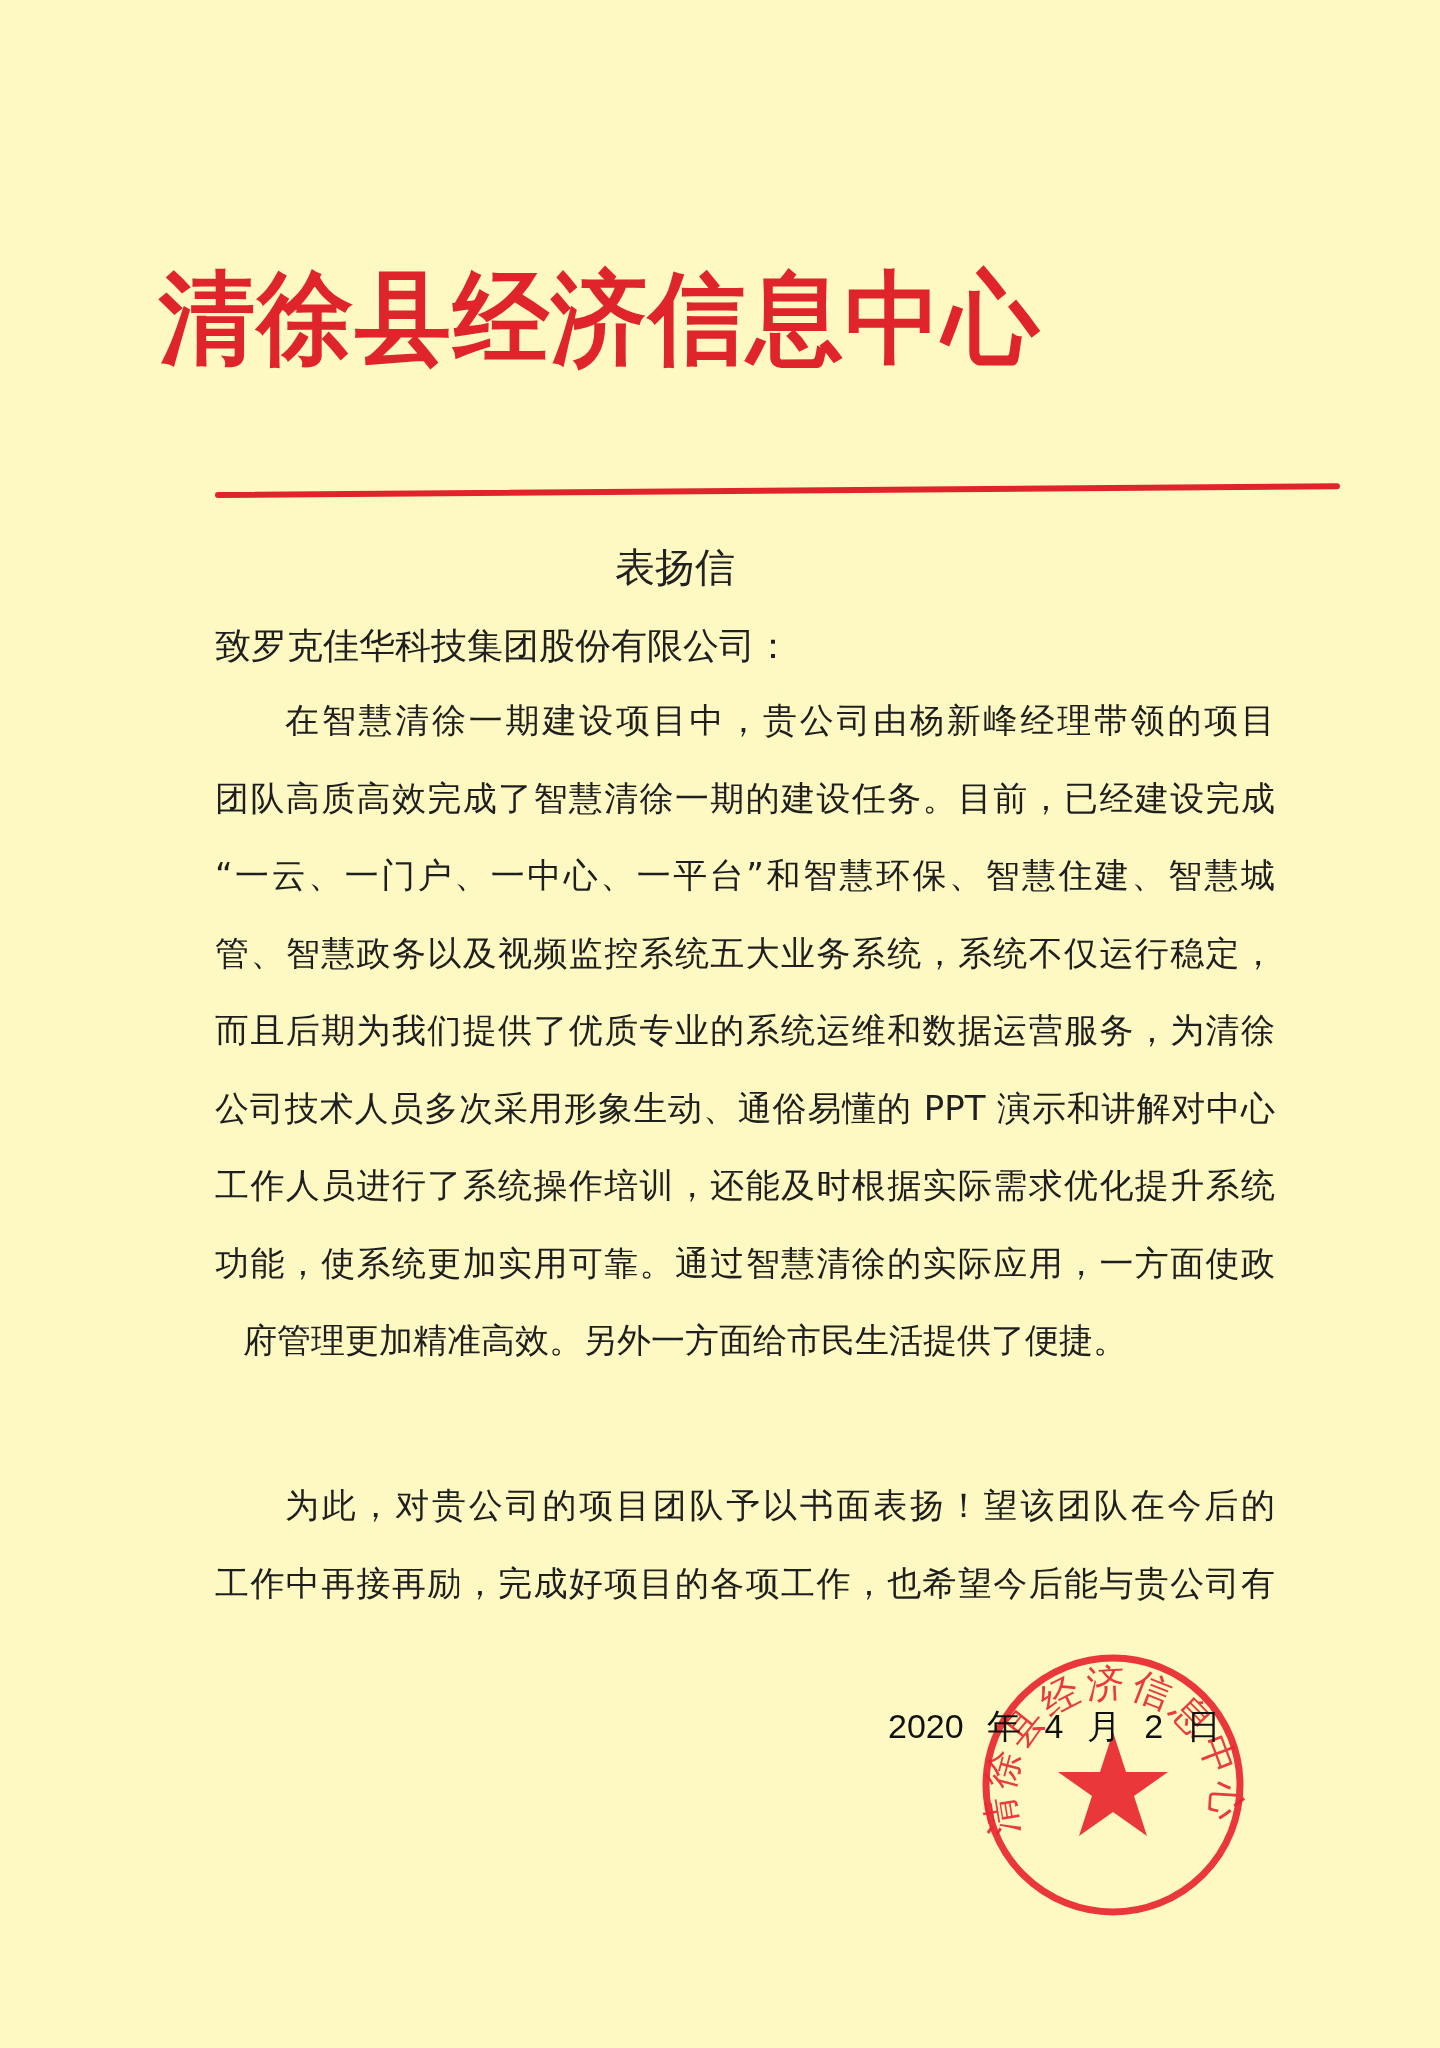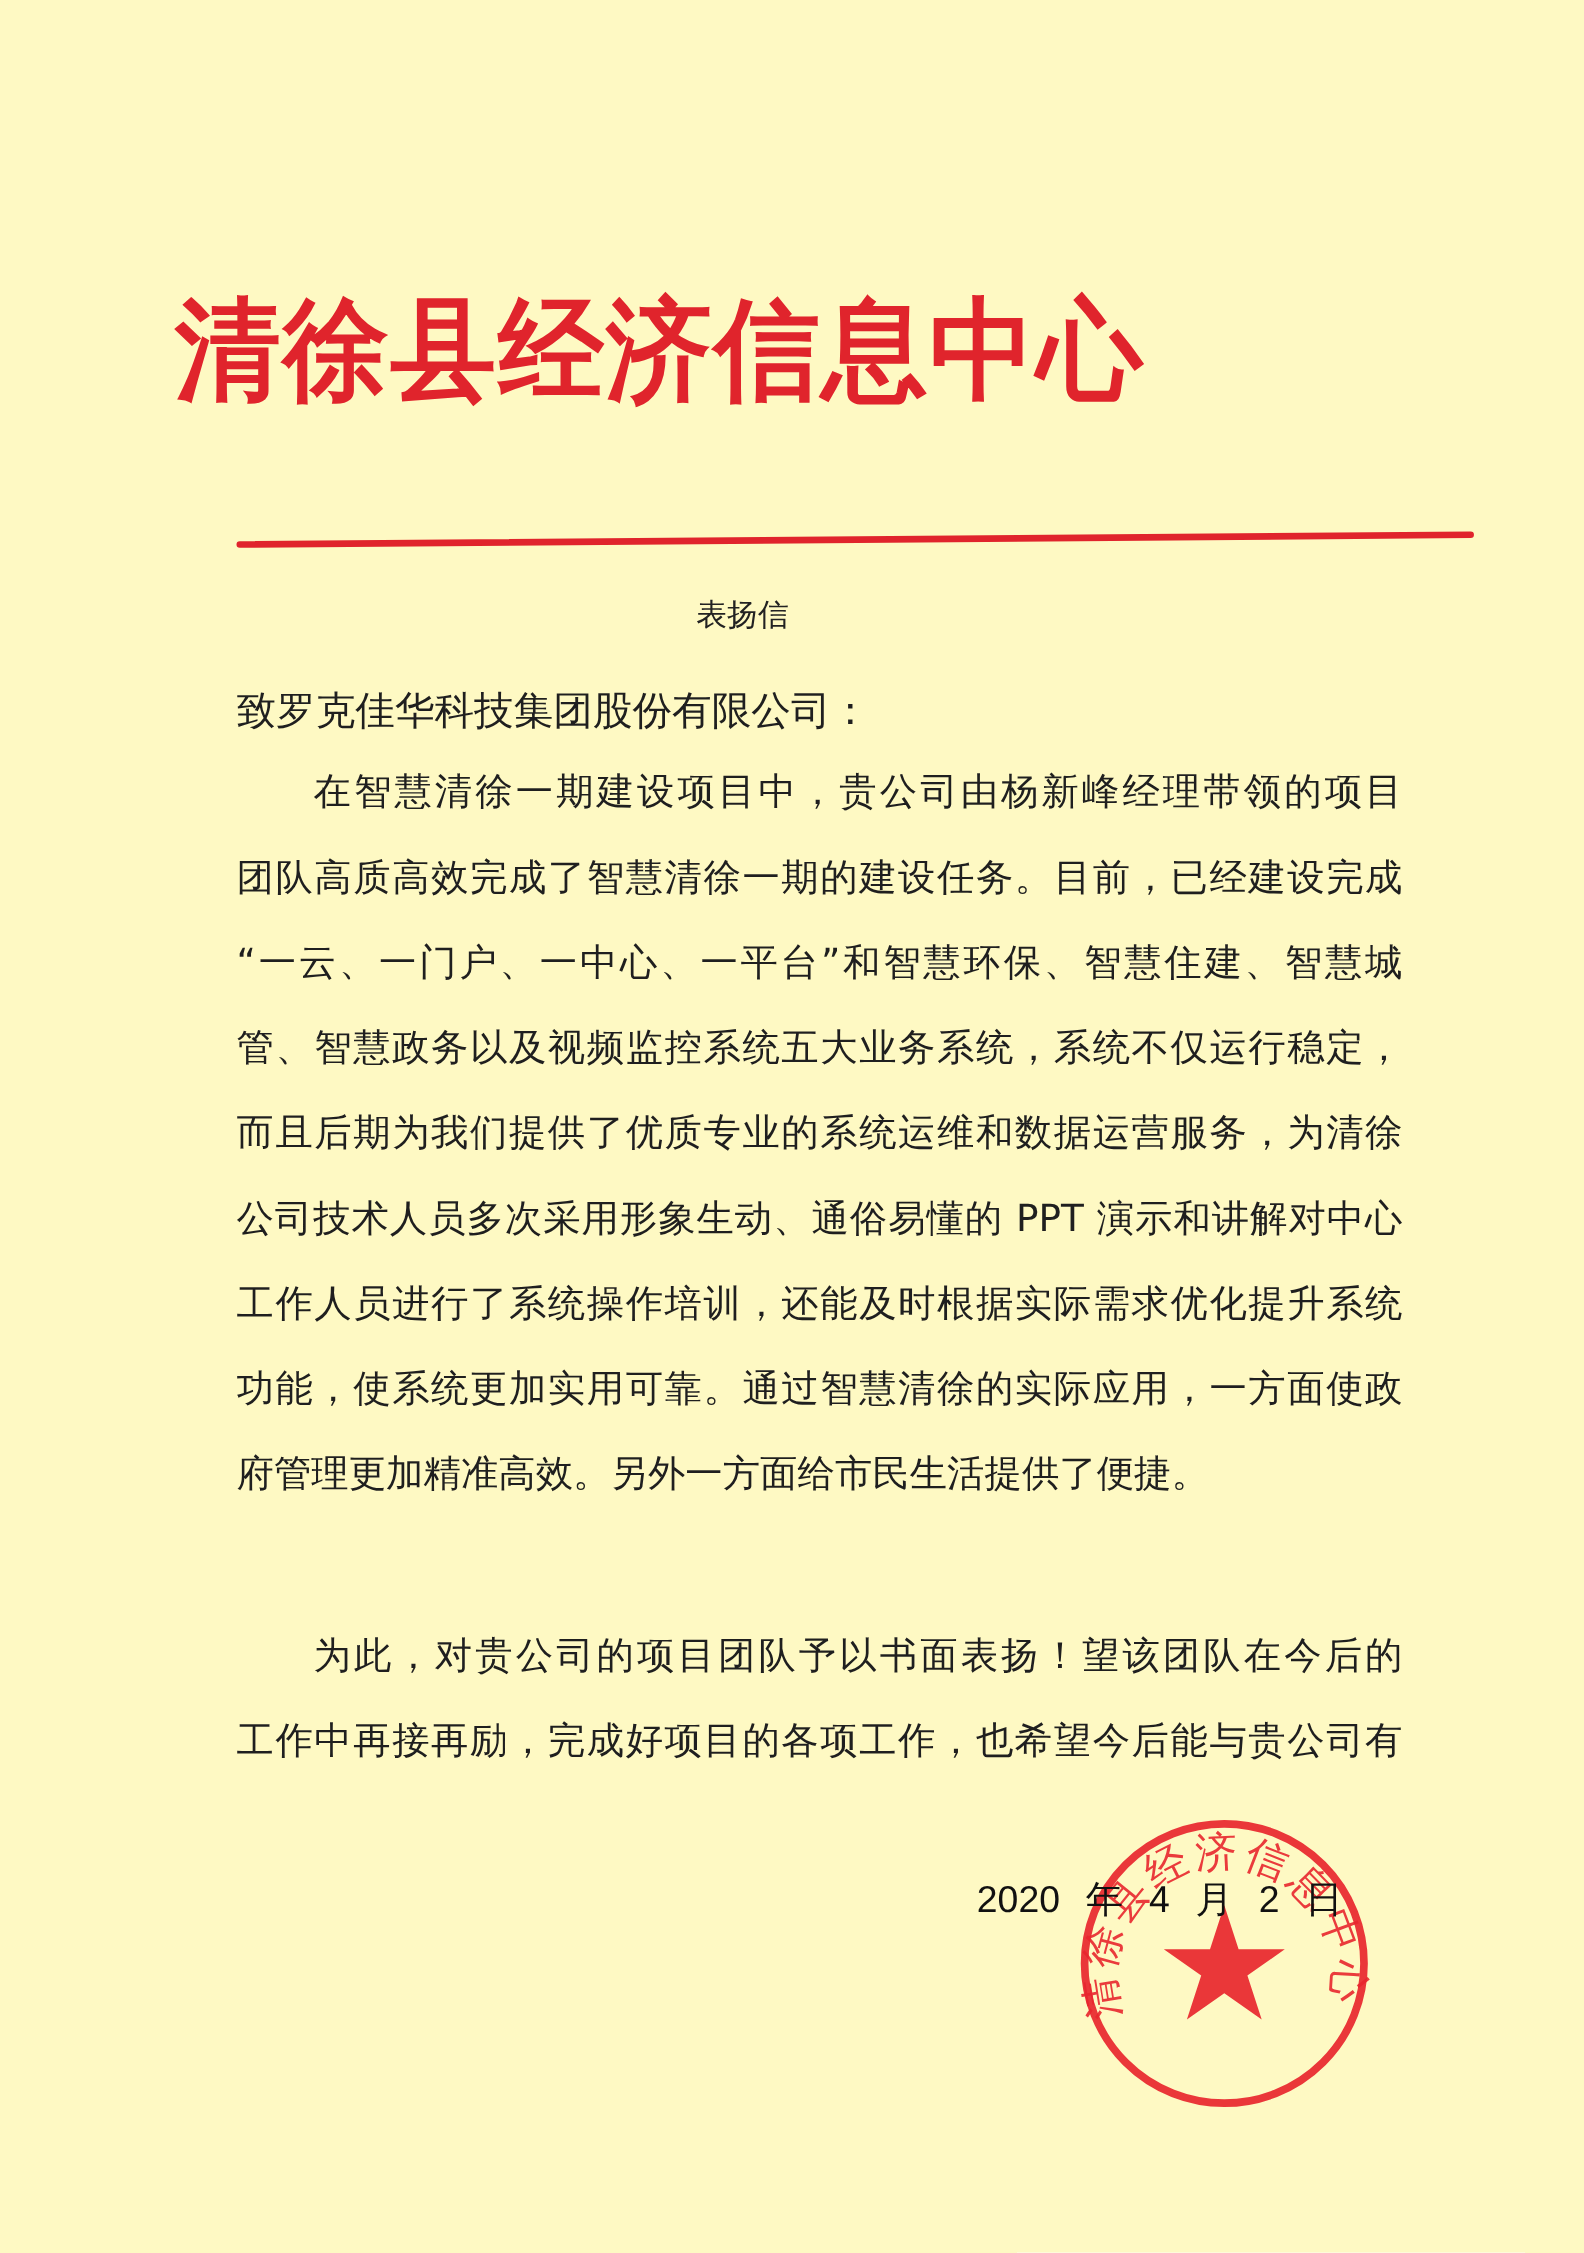--- a/index.html
+++ b/index.html
@@ -7,28 +7,28 @@
          font-family:"DejaVu Sans", "Liberation Sans", sans-serif; color:#1a1a1a; }
   .page { position:absolute; inset:0; background:#fef9c3; }
   .letterhead { position:absolute; left:0; width:1440px; top:255px; text-align:center;
          font-family:"DejaVu Sans", sans-serif; font-weight:bold; font-size:96px;
          color:#e0242c; letter-spacing:2px; transform:scaleY(1.05); }
   .letterhead span { display:inline-block; margin-left:-240px; }
   .red-rule { position:absolute; left:215px; width:1125px; top:492px; height:6px;
          background:#e0242c; transform:rotate(-0.45deg); transform-origin:left center;
          border-radius:3px; }
   .title { position:absolute; left:0; width:1440px; top:540px; text-align:center;
-         font-size:28px; color:#222; }
+         font-size:40px; color:#222; }
   .title span { display:inline-block; margin-left:-90px; }
   .salutation { position:absolute; left:215px; top:622px; font-size:36px; color:#1f1f1f; }
   .body-lines { position:absolute; left:215px; top:700px; width:1060px; }
   .line { height:77.5px; font-size:34px; line-height:40px; white-space:nowrap; color:#1f1f1f;
           text-align:justify; text-align-last:justify; }
   .line.indent { padding-left:70px; }
-  .line.last { text-align-last:left; }
+  .line.last { text-align-last:left;margin-left:28px; }
   .closing { position:absolute; left:215px; top:1485px; width:1060px; }
   .seal { position:absolute; left:978px; top:1650px; width:270px; height:270px; }
   .date { position:absolute; left:888px; top:1704px; font-size:34px; color:#111;
           font-family:"Liberation Sans", sans-serif; word-spacing:14px; }
 </style>
 </head>
 <body>
 
 <div class="page">
 

